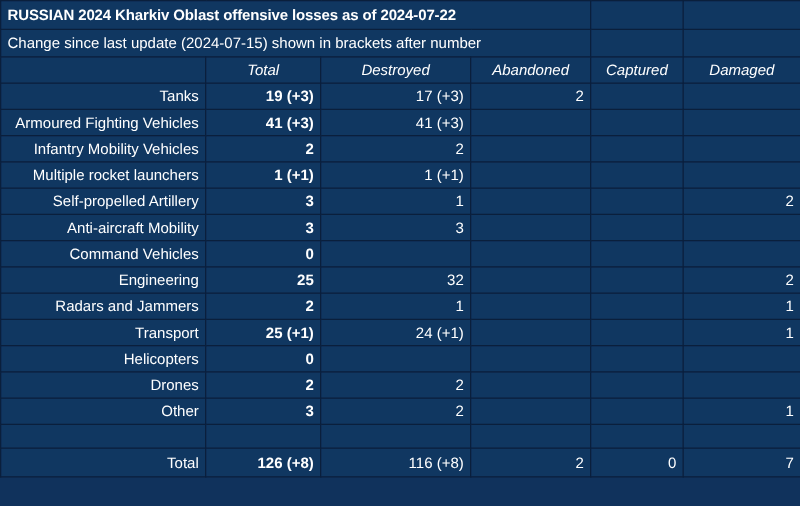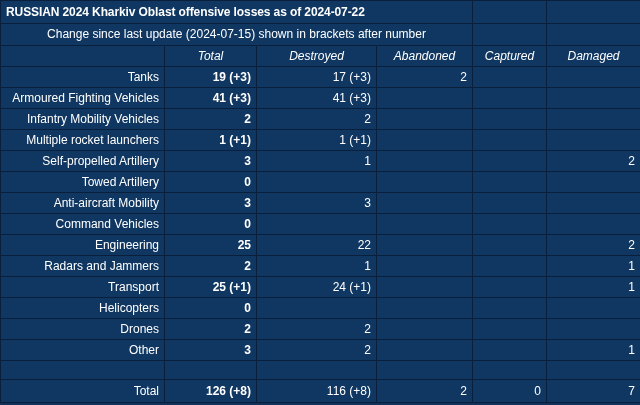--- a/index.html
+++ b/index.html
@@ -54,21 +54,20 @@
   }
   td.title-cell {
     font-size: 14.5px;
     font-weight: bold;
     letter-spacing: -0.1px;
   }
   
   tr.subtitle-row td {
     height: 21px;
     line-height: 21px;
-    text-align: center;
   }
   td.subtitle-cell {
     font-size: 12.5px;
   }
   
   td.colhead {
     font-style: italic;
     text-align: center;
     font-size: 12px;
   }
@@ -157,47 +156,39 @@
       </tr>
       <tr>
         <td class="rowlabel">Self-propelled Artillery</td>
         <td class="num bold">3</td>
         <td class="num">1</td>
         <td class="num"></td>
         <td class="num"></td>
         <td class="num">2</td>
       </tr>
       <tr>
-        <td class="rowlabel">Towed Artillery</td>
-        <td class="num bold">0</td>
-        <td class="num"></td>
-        <td class="num"></td>
-        <td class="num"></td>
-        <td class="num"></td>
-      </tr>
-      <tr>
         <td class="rowlabel">Anti-aircraft Mobility</td>
         <td class="num bold">3</td>
         <td class="num">3</td>
         <td class="num"></td>
         <td class="num"></td>
         <td class="num"></td>
       </tr>
       <tr>
         <td class="rowlabel">Command Vehicles</td>
         <td class="num bold">0</td>
         <td class="num"></td>
         <td class="num"></td>
         <td class="num"></td>
         <td class="num"></td>
       </tr>
       <tr>
         <td class="rowlabel">Engineering</td>
         <td class="num bold">25</td>
-        <td class="num">22</td>
+        <td class="num">32</td>
         <td class="num"></td>
         <td class="num"></td>
         <td class="num">2</td>
       </tr>
       <tr>
         <td class="rowlabel">Radars and Jammers</td>
         <td class="num bold">2</td>
         <td class="num">1</td>
         <td class="num"></td>
         <td class="num"></td>

